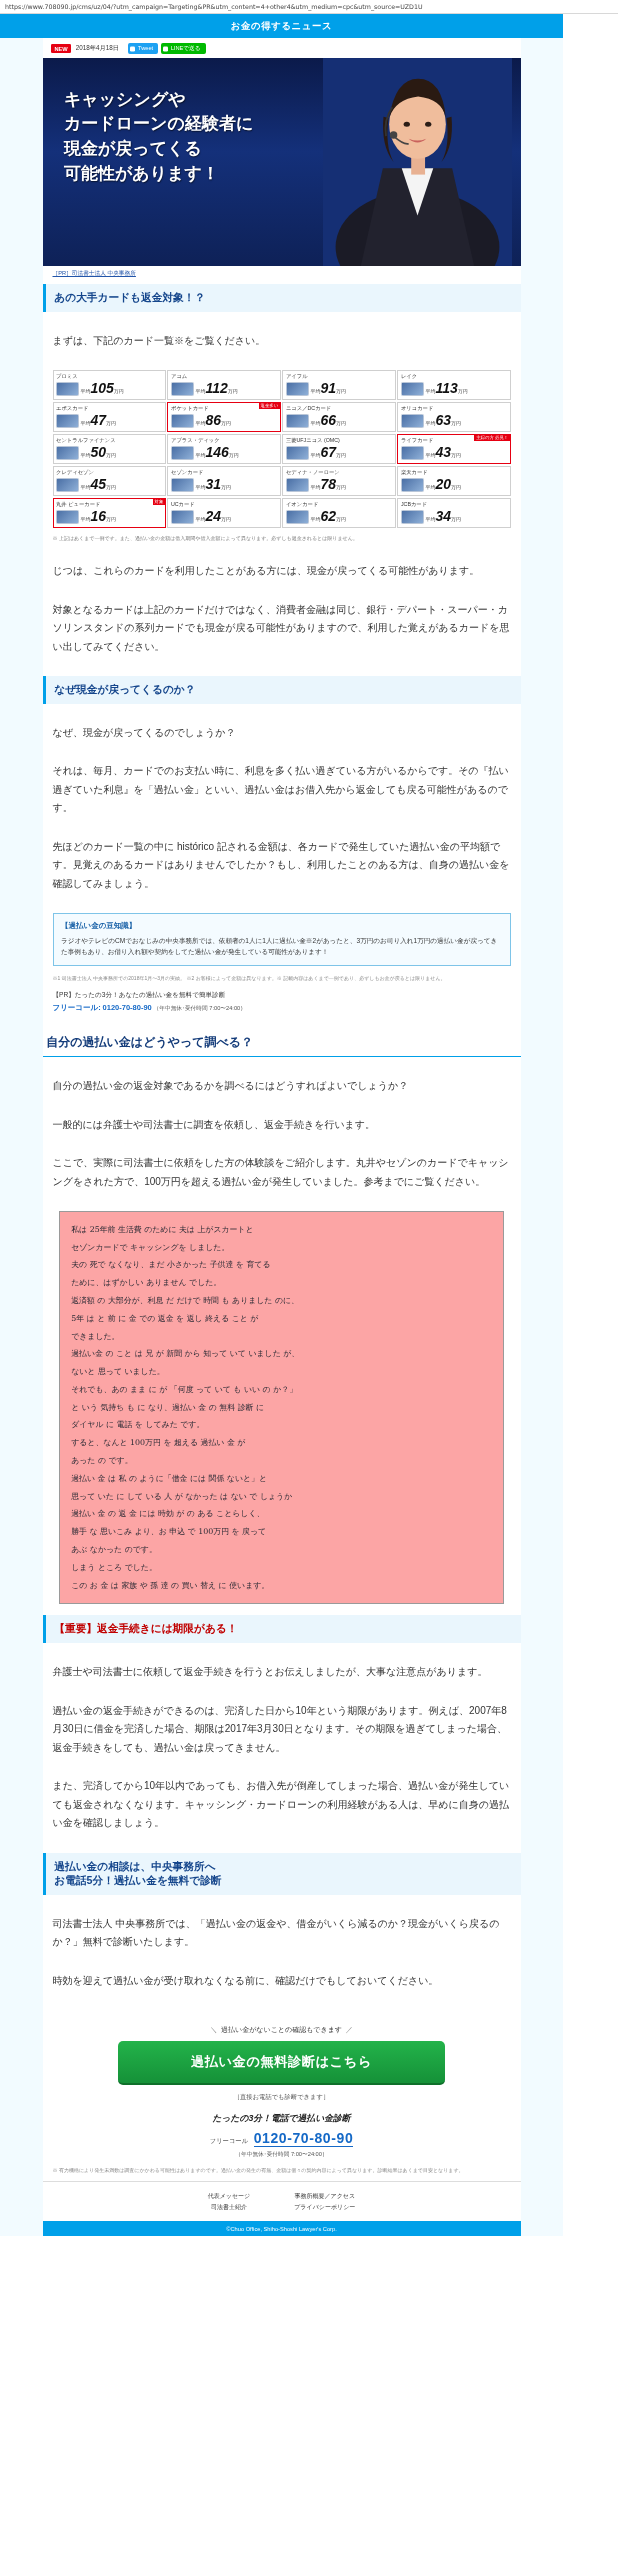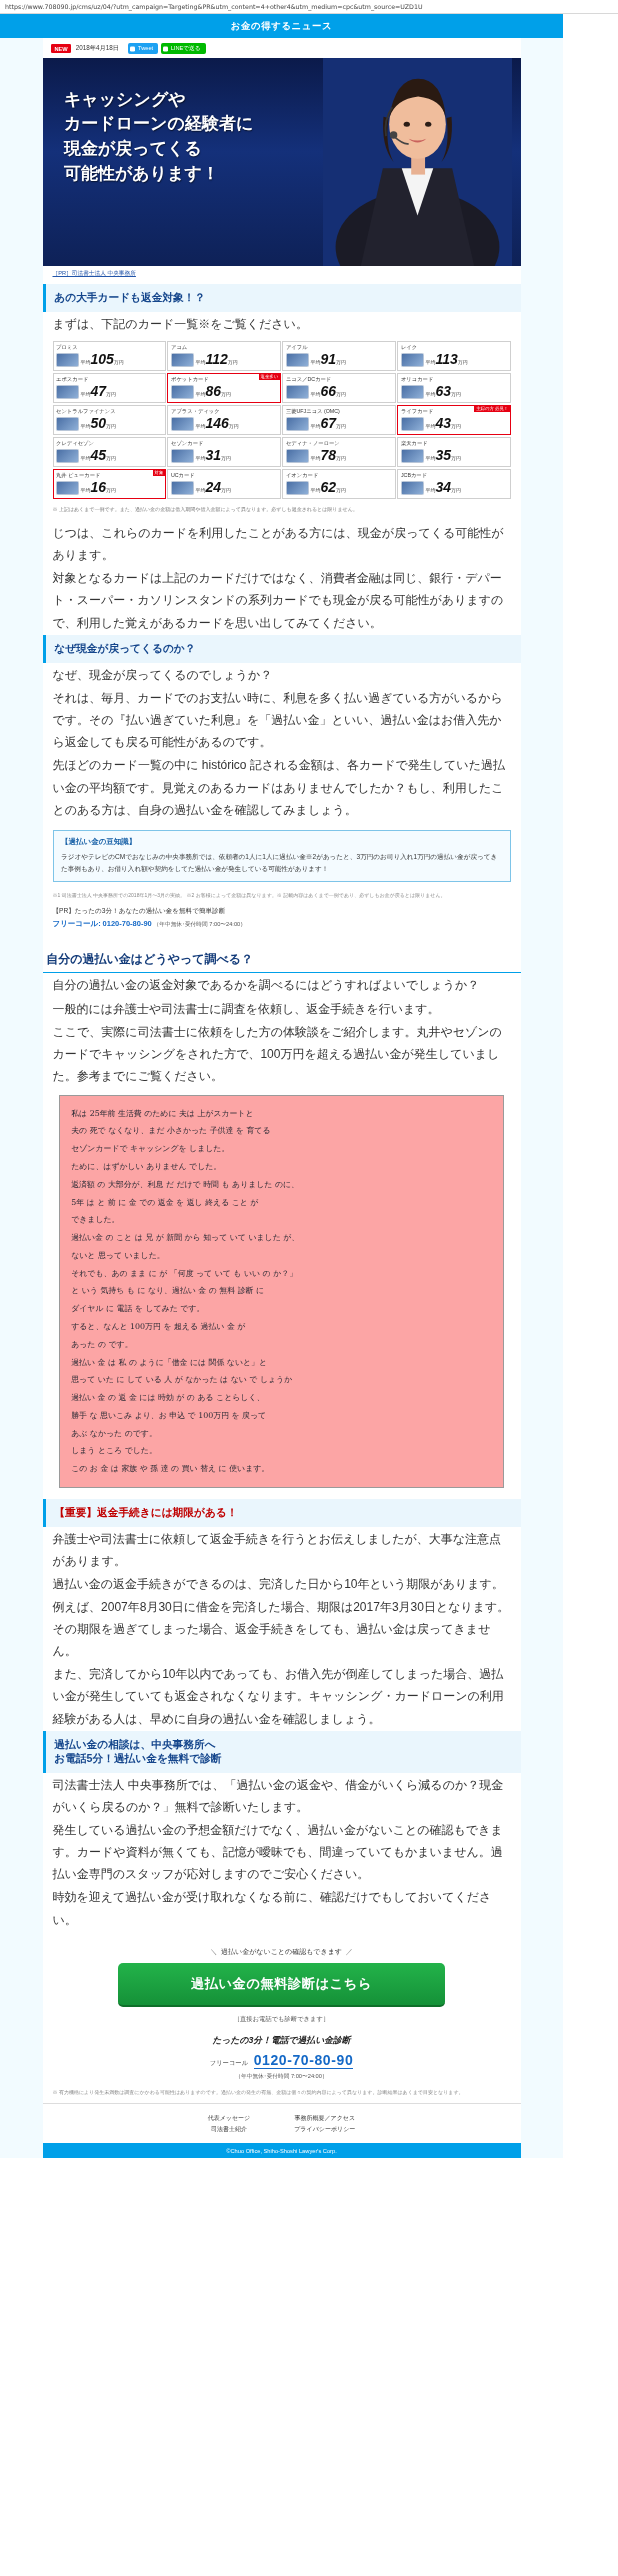--- a/index.html
+++ b/index.html
@@ -111,23 +111,23 @@
   h2.sec.plain {
     background: #fff;
     border-left: none;
     border-bottom: 1.9px solid #00a0e9;
     color: #143c7a;
     font-size: 12px;
     padding: 8.8px 3.8px 5px 3.8px;
     margin: 0 0;
   }
   p.body {
-    font-size: 12px;
+    font-size: 10px;
     line-height: 1.85;
-    margin: 1px 10px;
+    margin: 20px 10px;
     color: #333;
   }
   .red { color:#d40000; }
 
   
   .cardgrid {
     display: grid;
     grid-template-columns: repeat(4, 1fr);
     gap: 1.9px;
     margin: 6.3px 10px;
@@ -380,21 +380,21 @@
           <div class="nm">セディナ・ノーローン</div>
           <div class="row">
             <div class="pic"></div>
             <div class="amt">平均<b>78</b>万円</div>
           </div>
         </div>
         <div class="card">
           <div class="nm">楽天カード</div>
           <div class="row">
             <div class="pic"></div>
-            <div class="amt">平均<b>35</b>万円</div>
+            <div class="amt">平均<b>20</b>万円</div>
           </div>
         </div>
         <div class="card hl">
           <span class="ribbon">対象</span>
           <div class="nm">丸井 ビューカード</div>
           <div class="row">
             <div class="pic"></div>
             <div class="amt">平均<b>16</b>万円</div>
           </div>
         </div>
@@ -445,22 +445,22 @@
       </div>
     </div>
 
     <h2 class="sec plain">自分の過払い金はどうやって調べる？</h2>
     <p class="body">自分の過払い金の返金対象であるかを調べるにはどうすればよいでしょうか？</p>
     <p class="body">一般的には弁護士や司法書士に調査を依頼し、返金手続きを行います。</p>
     <p class="body">ここで、実際に司法書士に依頼をした方の体験談をご紹介します。丸井やセゾンのカードでキャッシングをされた方で、100万円を超える過払い金が発生していました。参考までにご覧ください。</p>
 
     <div class="hw" id="hw">
         <div>私は 25年前 生活費 のために 夫は 上がスカートと</div>
+        <div>セゾンカードで キャッシングを しました。</div>
         <div>夫の 死で なくなり、まだ 小さかった 子供達 を 育てる</div>
-        <div>セゾンカードで キャッシングを しました。</div>
         <div>ために、はずかしい ありません でした。</div>
         <div>返済額 の 大部分が、利息 だ だけで 時間 も ありました のに、</div>
         <div>5年 は と 前 に 金 での 返金 を 返し 終える こと が</div>
         <div>できました。</div>
         <div>過払い金 の こと は 兄 が 新聞 から 知って いて いました が、</div>
         <div>ないと 思って いました。</div>
         <div>それでも、あの まま に が 「何度 って いて も いい の か？」</div>
         <div>と いう 気持ち も に なり、過払い 金 の 無料 診断 に</div>
         <div>ダイヤル に 電話 を してみた です。</div>
         <div>すると、なんと 100万円 を 超える 過払い 金 が</div>
@@ -477,21 +477,20 @@
     <h2 class="sec red">【重要】返金手続きには期限がある！</h2>
     <p class="body">弁護士や司法書士に依頼して返金手続きを行うとお伝えしましたが、大事な注意点があります。</p>
     <p class="body">過払い金の返金手続きができるのは、完済した日から10年という期限があります。例えば、2007年8月30日に借金を完済した場合、期限は2017年3月30日となります。その期限を過ぎてしまった場合、返金手続きをしても、過払い金は戻ってきません。</p>
     <p class="body">また、完済してから10年以内であっても、お借入先が倒産してしまった場合、過払い金が発生していても返金されなくなります。キャッシング・カードローンの利用経験がある人は、早めに自身の過払い金を確認しましょう。</p>
 
     <h2 class="sec">
       <span style="display:block">過払い金の相談は、中央事務所へ</span>
       <span style="display:block">お電話5分！過払い金を無料で診断</span>
     </h2>
     <p class="body">司法書士法人 中央事務所では、「過払い金の返金や、借金がいくら減るのか？現金がいくら戻るのか？」無料で診断いたします。</p>
-    <p class="body">発生している過払い金の予想金額だけでなく、過払い金がないことの確認もできます。カードや資料が無くても、記憶が曖昧でも、間違っていてもかまいません。過払い金専門のスタッフが応対しますのでご安心ください。</p>
     <p class="body">時効を迎えて過払い金が受け取れなくなる前に、確認だけでもしておいてください。</p>
 
     <div class="cta-wrap">
       <div class="cta-sub">
         <span class="bar">＼</span><span>過払い金がないことの確認もできます</span><span class="bar">／</span>
       </div>
       <a class="cta-btn" href="#">過払い金の無料診断はこちら</a>
       <div class="cta-note">［直接お電話でも診断できます］</div>
       <div class="tel-block">
         <div class="l1">たったの3分！電話で過払い金診断</div>

